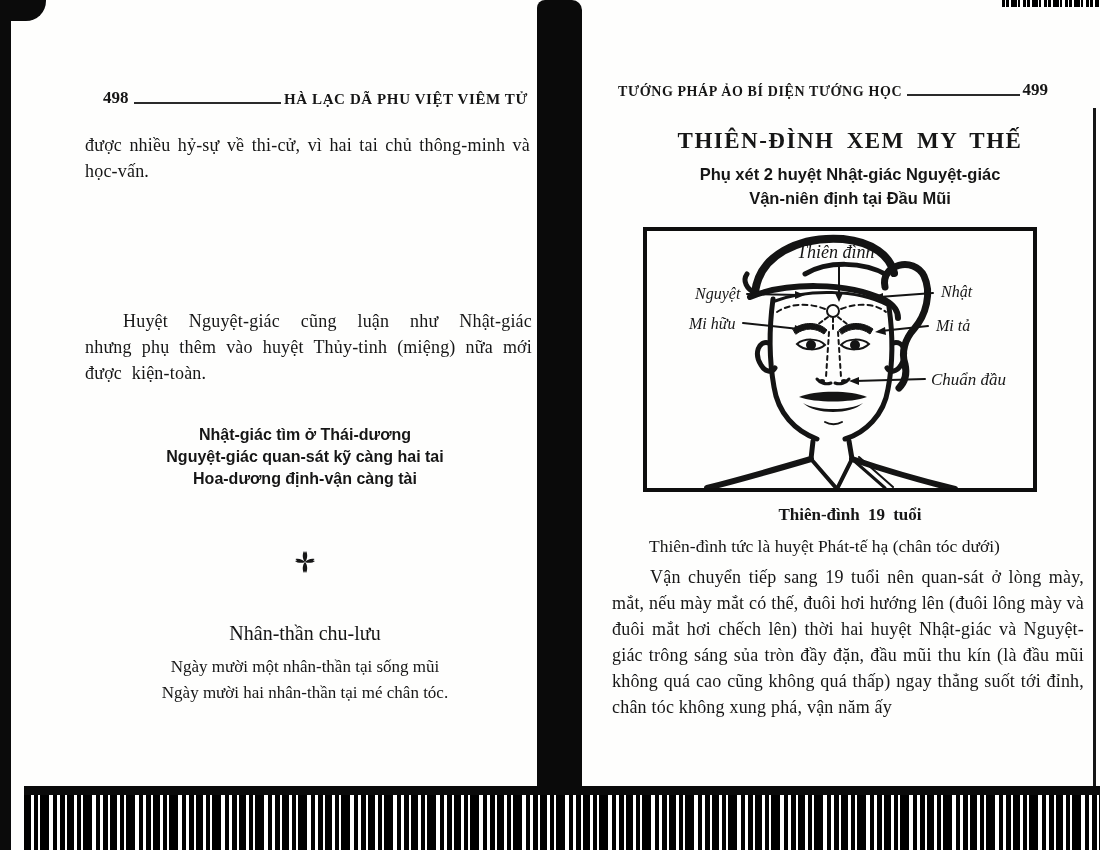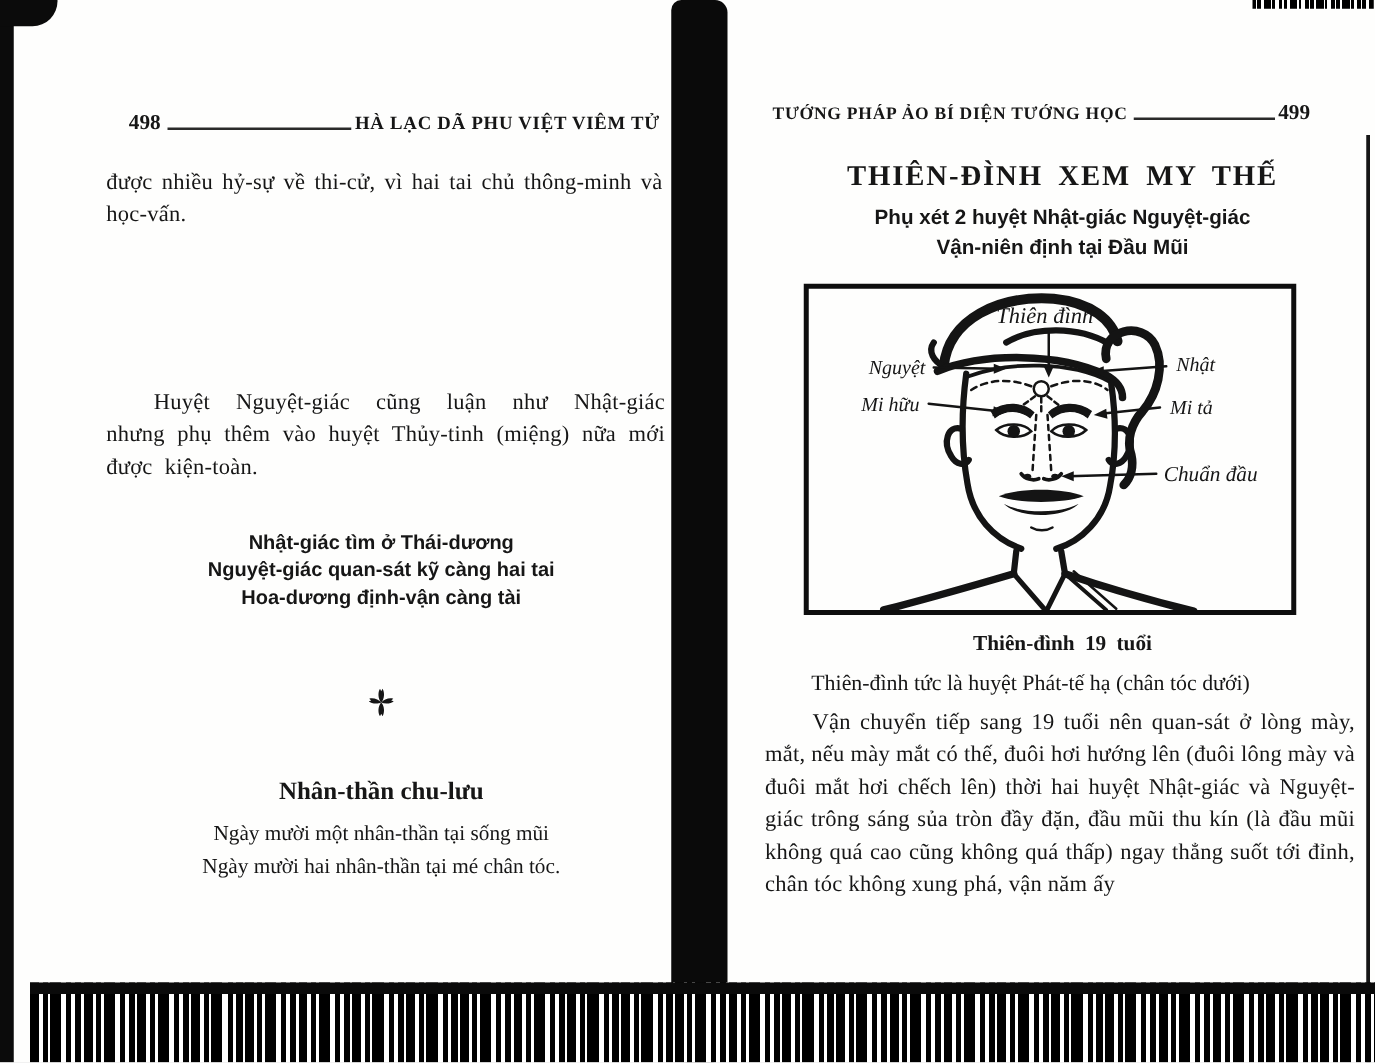--- a/index.html
+++ b/index.html
@@ -31,21 +31,21 @@
   .lp-header{left:103px;top:88px;width:425px;display:flex;align-items:flex-end;}
   .pagenum{font-weight:bold;font-size:17px;}
   .hdr-rule{flex:1;border-bottom:2px solid #2a2a2a;margin:0 3px 4px 5px;height:1px;}
   .running-title{font-weight:bold;font-size:15px;letter-spacing:0.6px;white-space:nowrap;}
   .lp-p1{left:85px;top:132px;width:445px;}
   .lp-p2{left:85px;top:192px;width:447px;}
   .lp-p3{left:85px;top:308px;width:447px;word-spacing:5px;}
   .lp-poem-title{left:85px;top:390px;width:440px;font-weight:bold;font-size:21px;letter-spacing:0.5px;}
   .lp-poem{left:85px;top:424px;width:440px;font-family:"Liberation Sans",sans-serif;font-weight:bold;font-size:16px;line-height:22px;}
   .lp-ornament{left:85px;top:550px;width:440px;}
-  .lp-sec-title{left:85px;top:622px;width:440px;font-weight:bold;font-size:20px;}
+  .lp-sec-title{left:85px;top:622px;width:440px;font-weight:normal;font-size:20px;}
   .lp-sec-lines{left:85px;top:654px;width:440px;font-size:17px;line-height:26px;}
   
   .rp-header{left:618px;top:80px;width:430px;display:flex;align-items:flex-end;}
   .rp-header .running-title{font-size:14px;}
   .rp-title{left:615px;top:128px;width:470px;font-weight:bold;font-size:23px;letter-spacing:1.5px;word-spacing:5px;}
   .rp-subtitle{left:615px;top:162px;width:470px;font-family:"Liberation Sans",sans-serif;font-weight:bold;font-size:16.5px;line-height:24px;}
   .figure-box{left:643px;top:227px;width:394px;height:265px;border:4px solid #0e0e0e;box-sizing:border-box;background:#fefefd;}
   .rp-caption{left:615px;top:505px;width:470px;font-weight:bold;font-size:17px;word-spacing:4px;}
   .rp-intro{left:615px;top:536px;width:470px;font-size:17.5px;text-indent:34px;}
   .rp-para{left:612px;top:564px;width:472px;}

